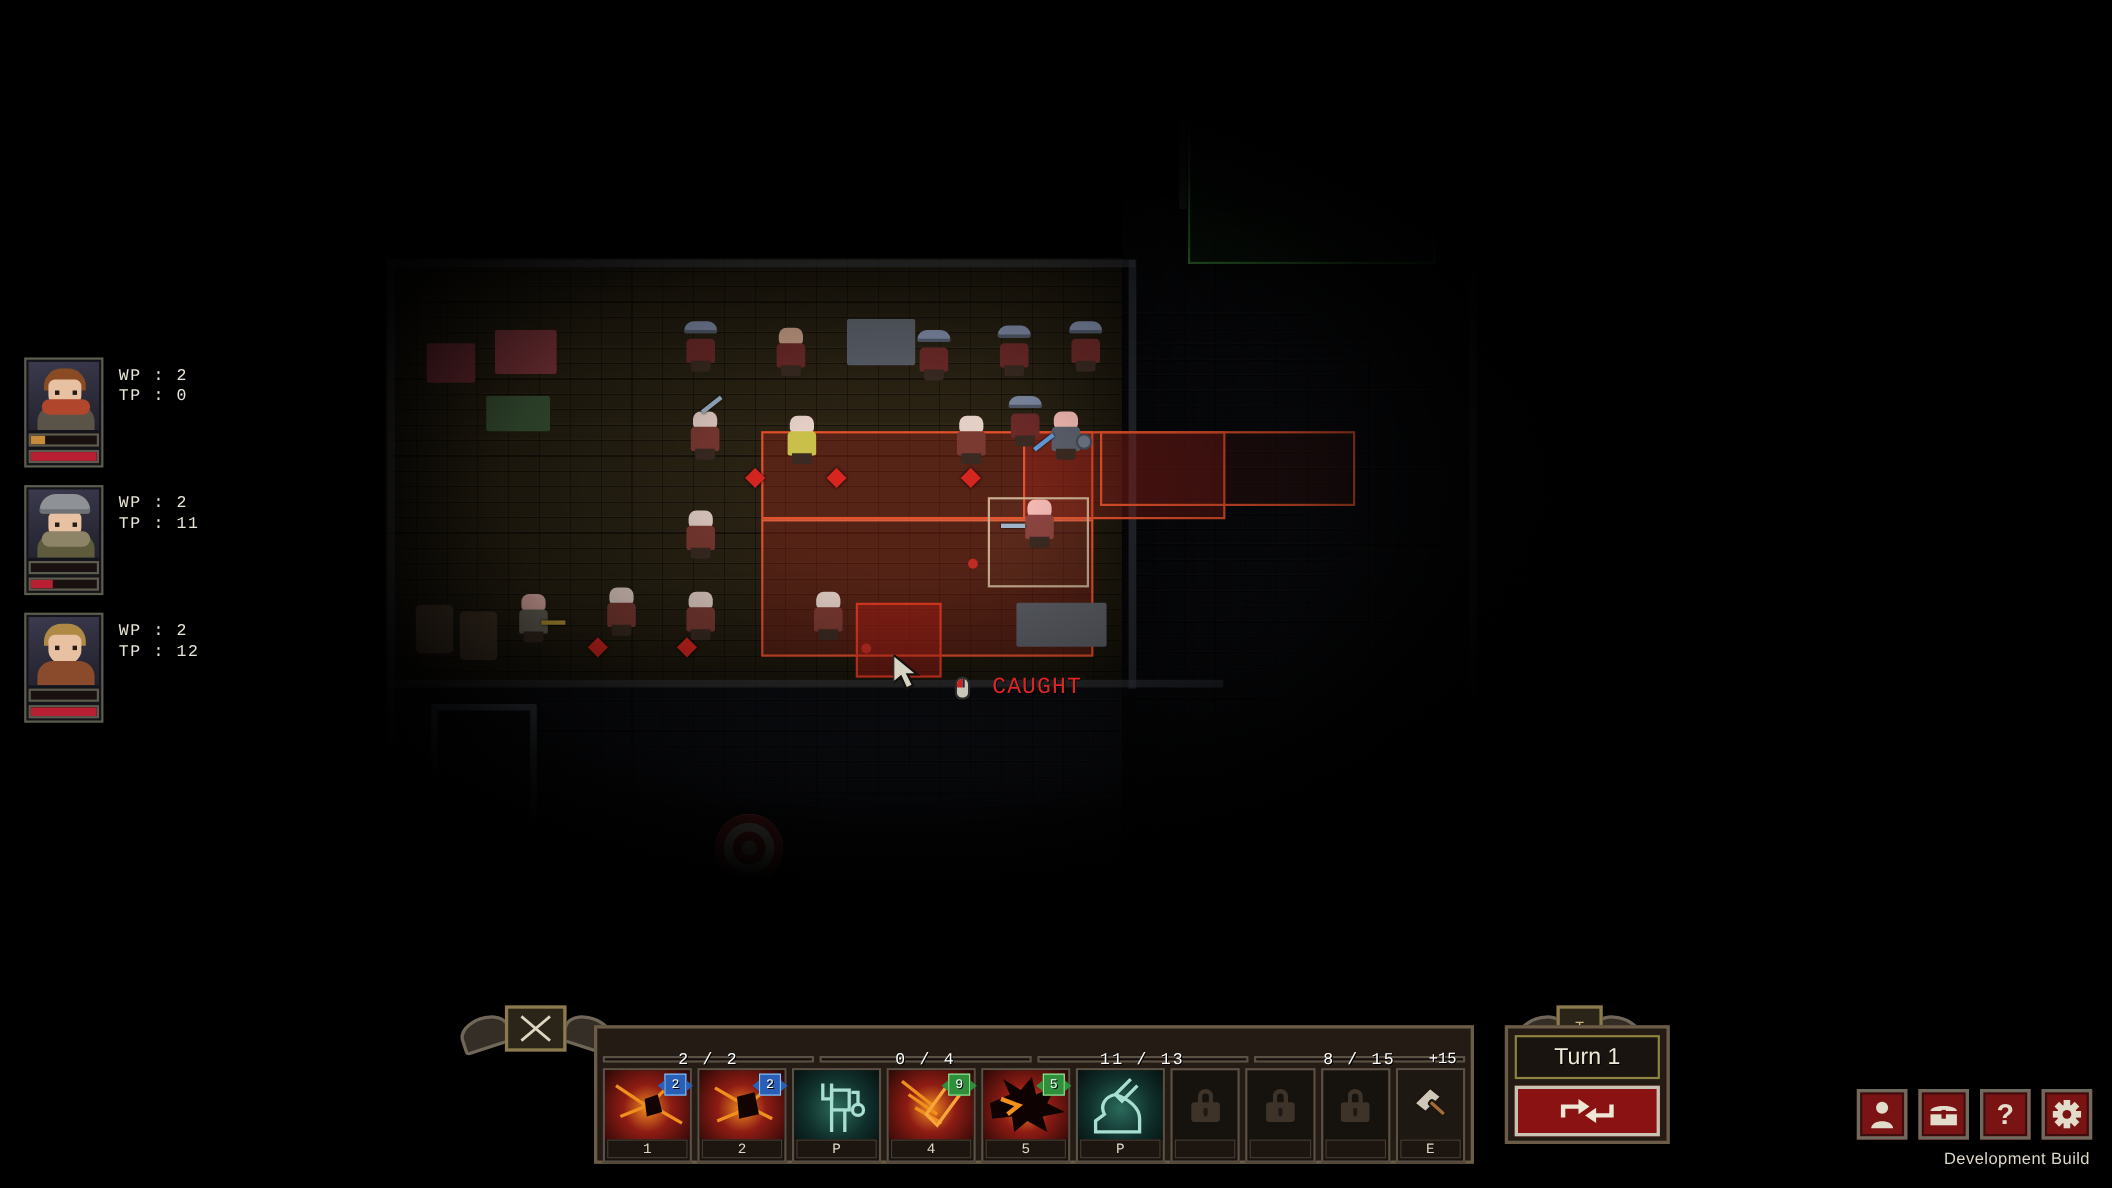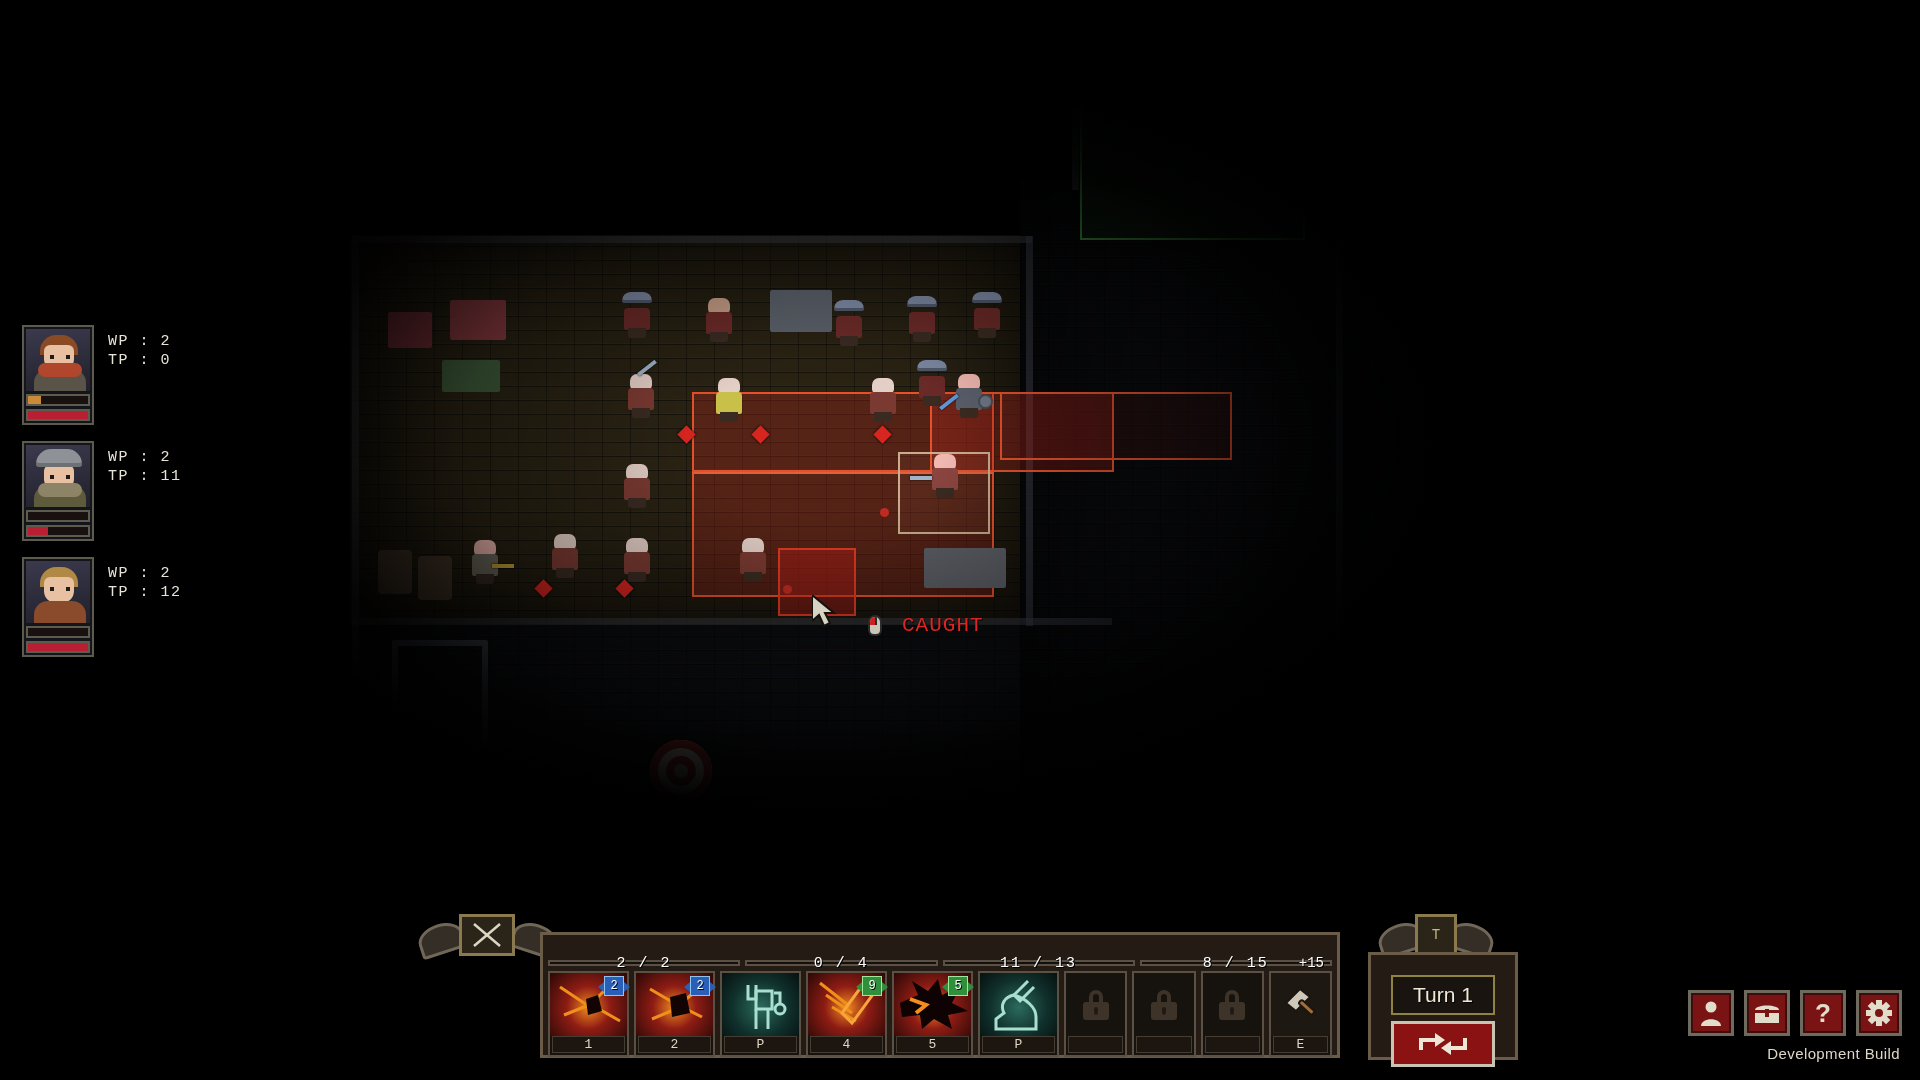--- a/index.html
+++ b/index.html
@@ -181,23 +181,23 @@
     border: 3px solid #7e7363; border-radius: 50% 50% 10% 10%;
     background: #3a342b; opacity:.9;
   }
   .orn-plate {
     position:absolute; width: 56px; height: 42px; bottom: 0;
     background:#2b2419; border: 3px solid #8a7a4e;
     display:flex; align-items:center; justify-content:center;
   }
 
   .panel {
-    position:absolute; bottom: 20px;
+    position:absolute; bottom: 40px;
     background: #241c14; border: 3px solid #6b5c47;
-    padding: 20px;
+    padding: 6px;
   }
 
   
   #weapon-panel { left: 408px; width: 158px; height: 108px; }
   .slot {
     width: 66px; height: 94px; border: 2px solid #5a5044; background:#16120e;
     position:relative; float:left; margin-right: 6px;
   }
   .slot:last-child { margin-right: 0; }
   .slot .art { height: 68px; display:flex; align-items:center; justify-content:center; }

